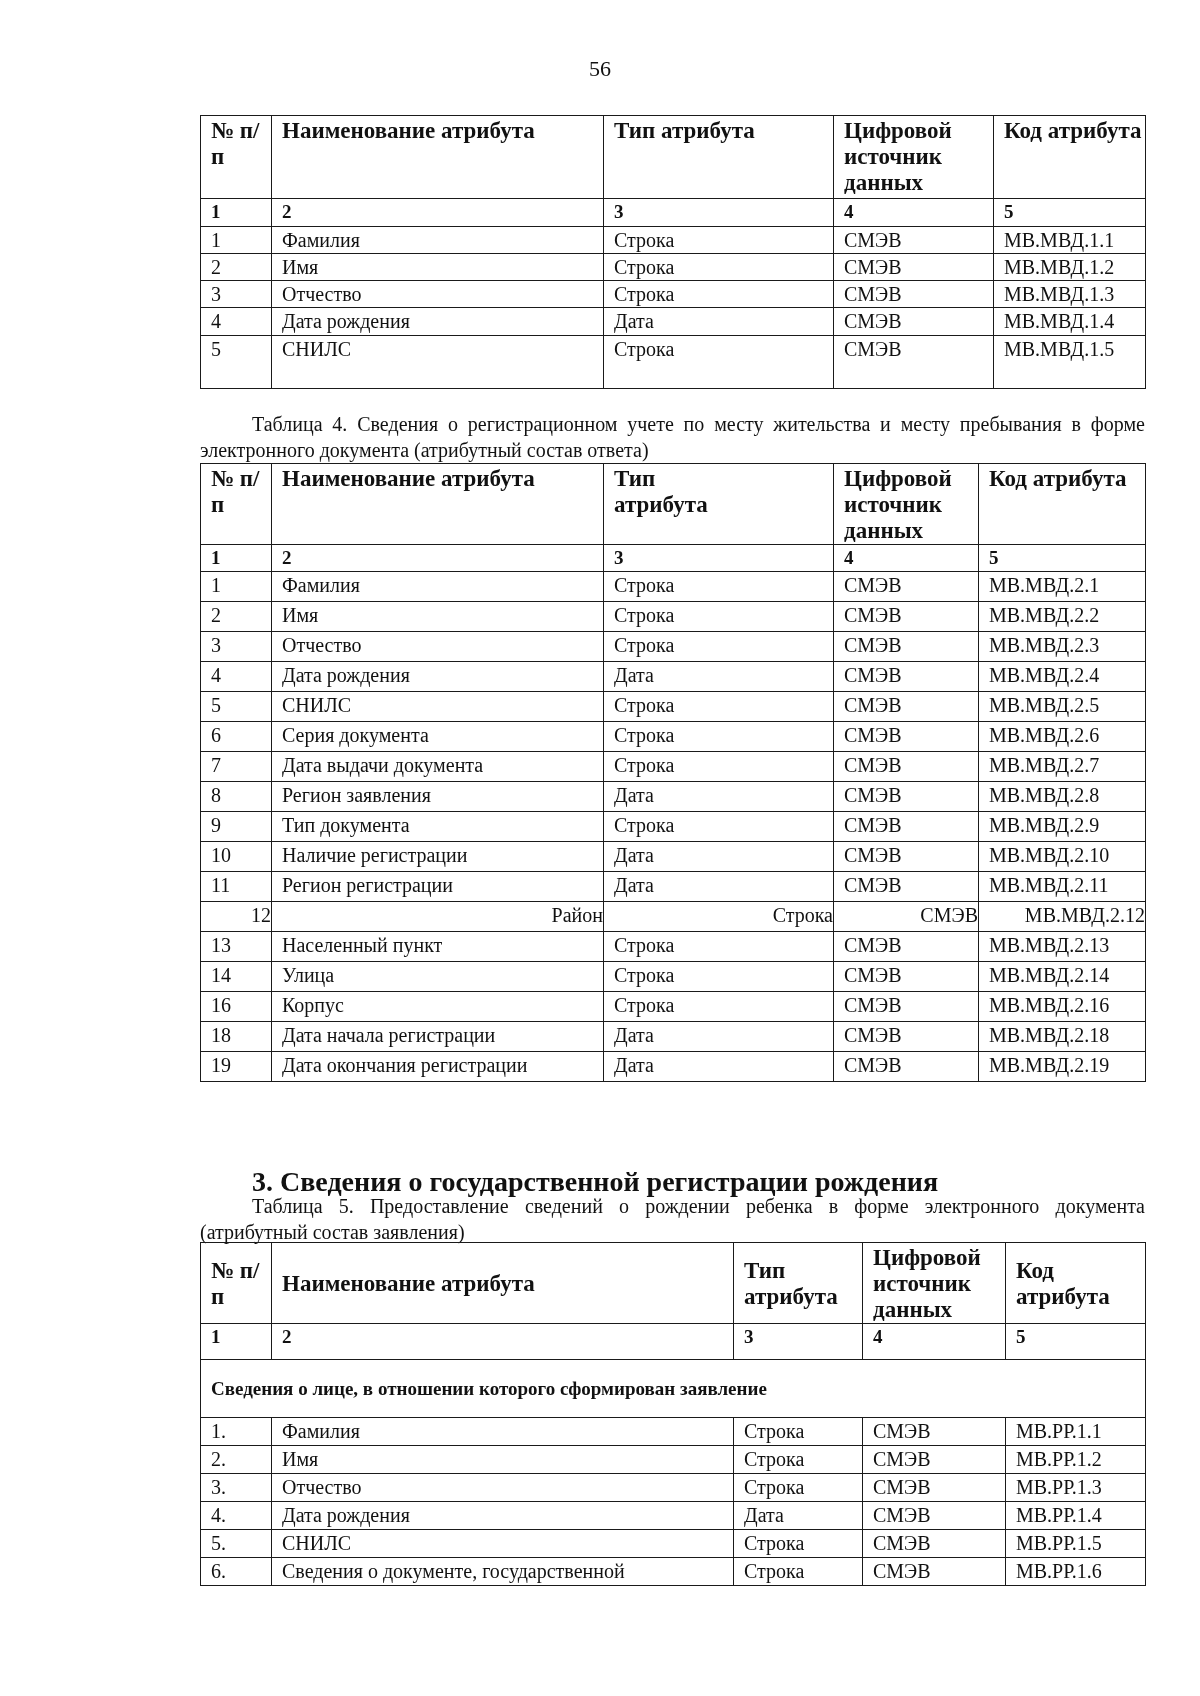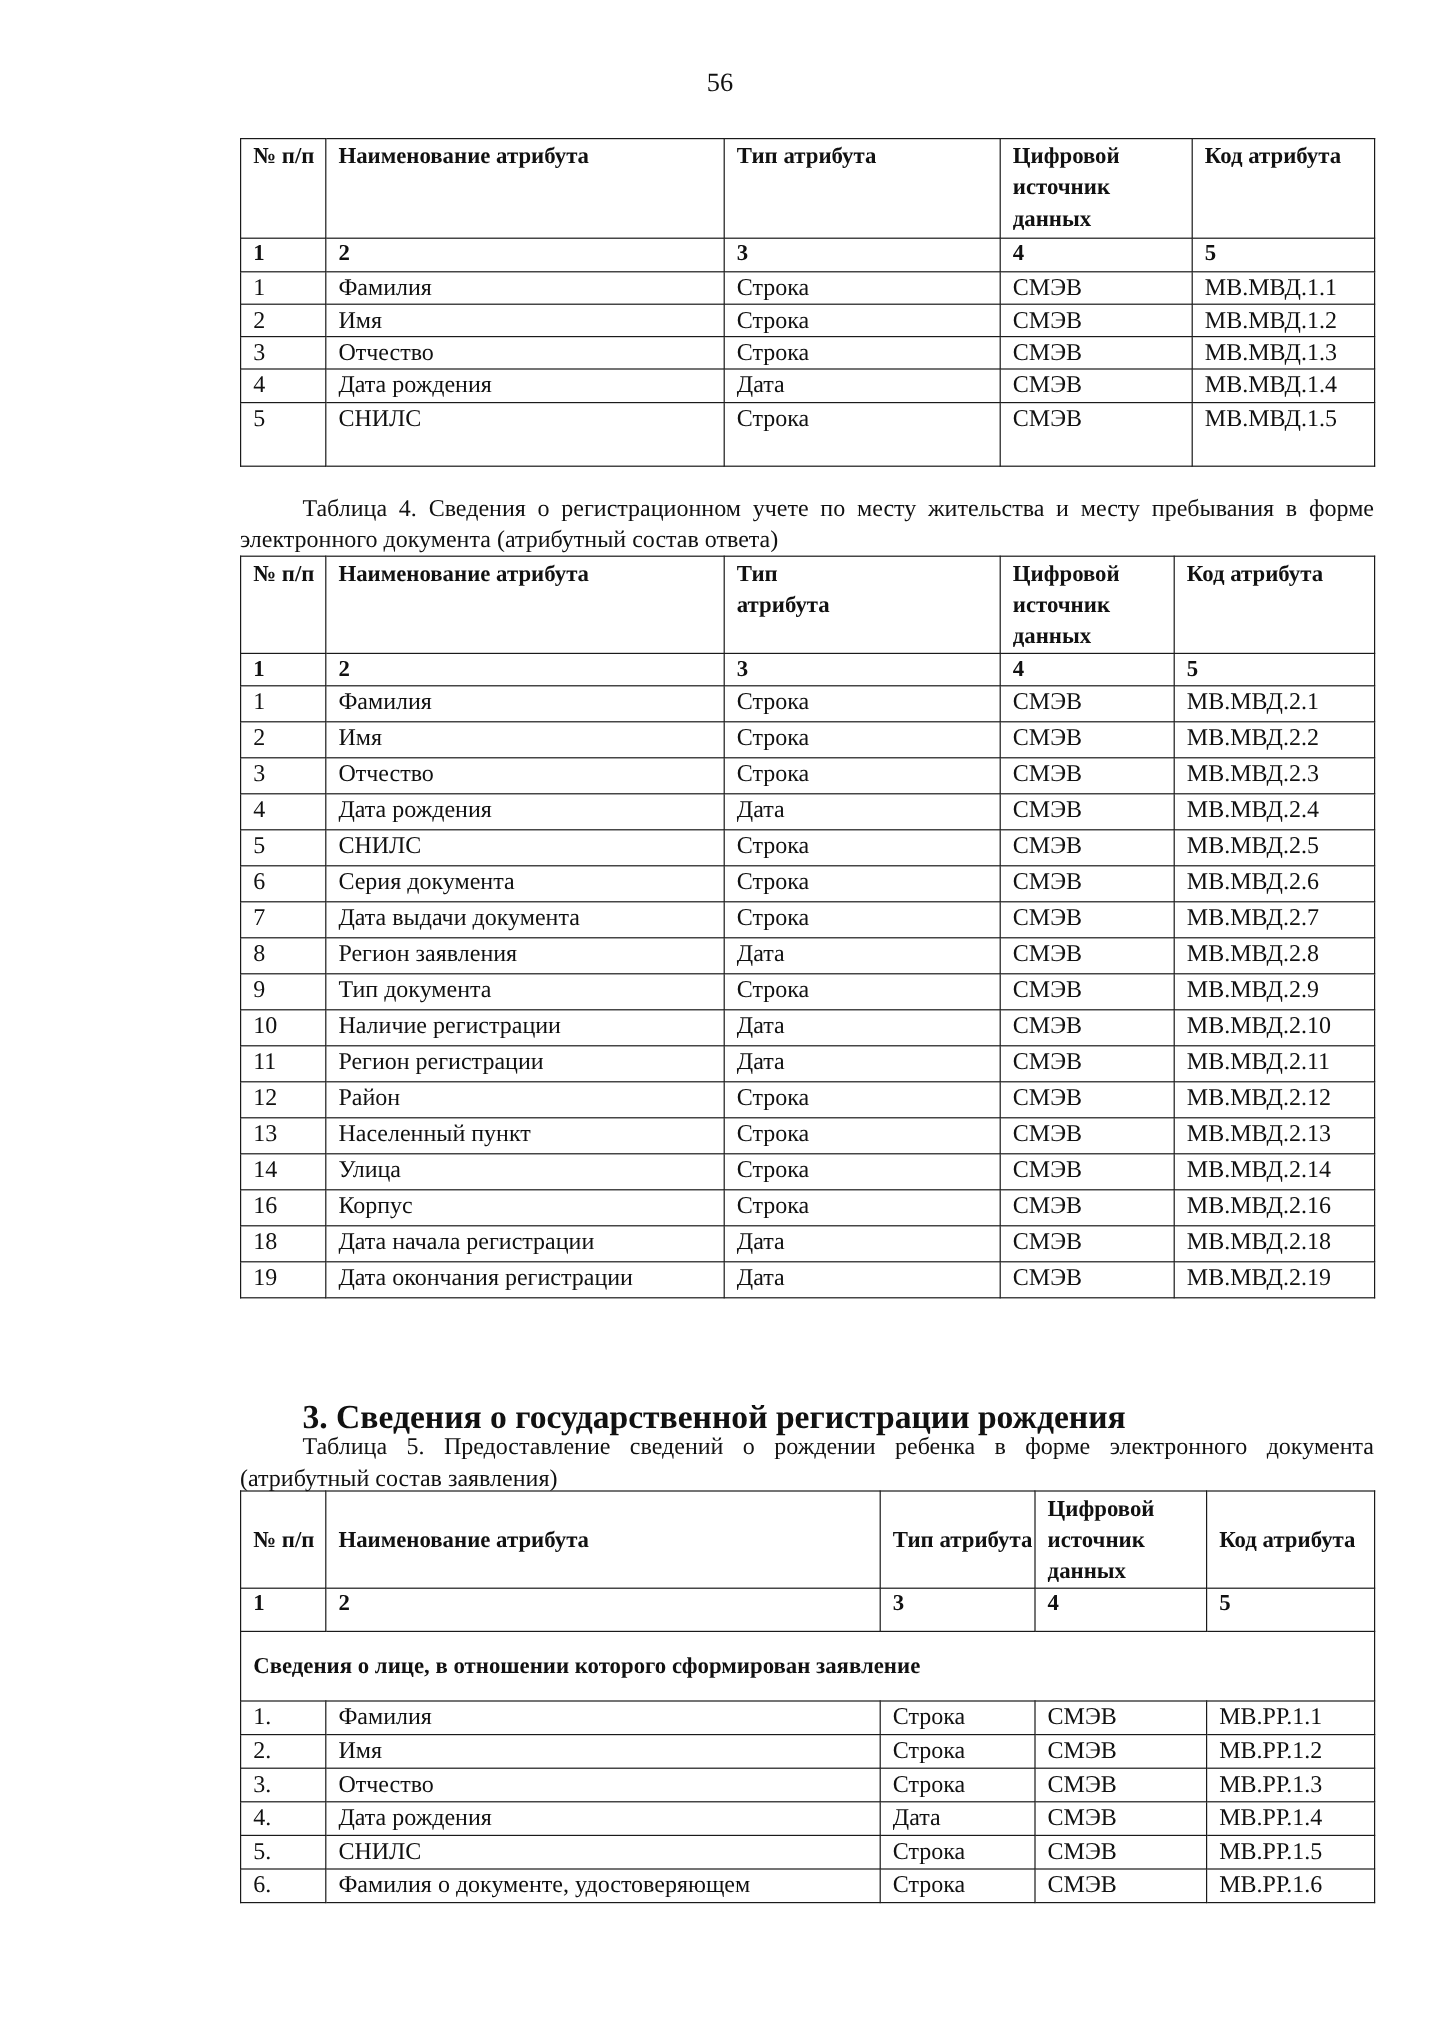--- a/index.html
+++ b/index.html
@@ -1,21 +1,21 @@
 <!DOCTYPE html>
 <html><head>
 <meta charset="utf-8">
 <style>
   html, body { margin:0; padding:0; background:#ffffff; }
   body { width:1200px; height:1696px; position:relative; overflow:hidden;
          font-family:"Liberation Serif", serif; color:#111; }
   .page-num { position:absolute; top:56px; left:0; width:1200px; text-align:center; font-size:22px; }
   table { position:absolute; border-collapse:collapse; table-layout:fixed; }
   td { border:1.4px solid #1a1a1a; padding:0 0 0 10px; font-size:20px; vertical-align:top; line-height:26px; overflow:hidden; white-space:nowrap; }
-  td.h { font-weight:bold; font-size:19px; line-height:26px; padding-top:2px; white-space:normal; }
+  td.h { font-weight:bold; font-size:23px; line-height:26px; padding-top:2px; white-space:normal; }
   td.num-h { font-weight:bold; font-size:19px; line-height:26px; }
   .t1 { left:200px; top:115px; width:945px; }
   .t2 { left:200px; top:463px; width:945px; }
   .t3 { left:200px; top:1242px; width:945px; }
   .t3 td.h { vertical-align:middle; }
   .caption { position:absolute; left:200px; width:945px; font-size:20px; line-height:26px; text-align:justify; }
   .caption .indent { display:inline-block; width:52px; }
   .heading { position:absolute; left:252px; top:1166px; font-size:28px; font-weight:bold; }
   .group td { font-weight:bold; font-size:19px; vertical-align:middle; }
 </style>
@@ -184,21 +184,21 @@
         <td>СМЭВ</td>
         <td>МВ.МВД.2.10</td>
       </tr>
       <tr style="height: 30px;">
         <td>11</td>
         <td>Регион регистрации</td>
         <td>Дата</td>
         <td>СМЭВ</td>
         <td>МВ.МВД.2.11</td>
       </tr>
-      <tr style="height: 30px;">
+      <tr style="height: 30px; text-align: right;">
         <td>12</td>
         <td>Район</td>
         <td>Строка</td>
         <td>СМЭВ</td>
         <td>МВ.МВД.2.12</td>
       </tr>
       <tr style="height: 30px; margin-left: 46px;">
         <td>13</td>
         <td>Населенный пункт</td>
         <td>Строка</td>
@@ -297,19 +297,19 @@
       </tr>
       <tr style="height: 28px;">
         <td>5.</td>
         <td>СНИЛС</td>
         <td>Строка</td>
         <td>СМЭВ</td>
         <td>МВ.РР.1.5</td>
       </tr>
       <tr style="height: 28px;">
         <td>6.</td>
-        <td>Фамилия о документе, удостоверяющем</td>
+        <td>Сведения о документе, государственной</td>
         <td>Строка</td>
         <td>СМЭВ</td>
         <td>МВ.РР.1.6</td>
       </tr>
     </tbody>
 </table>
 
 </body></html>

